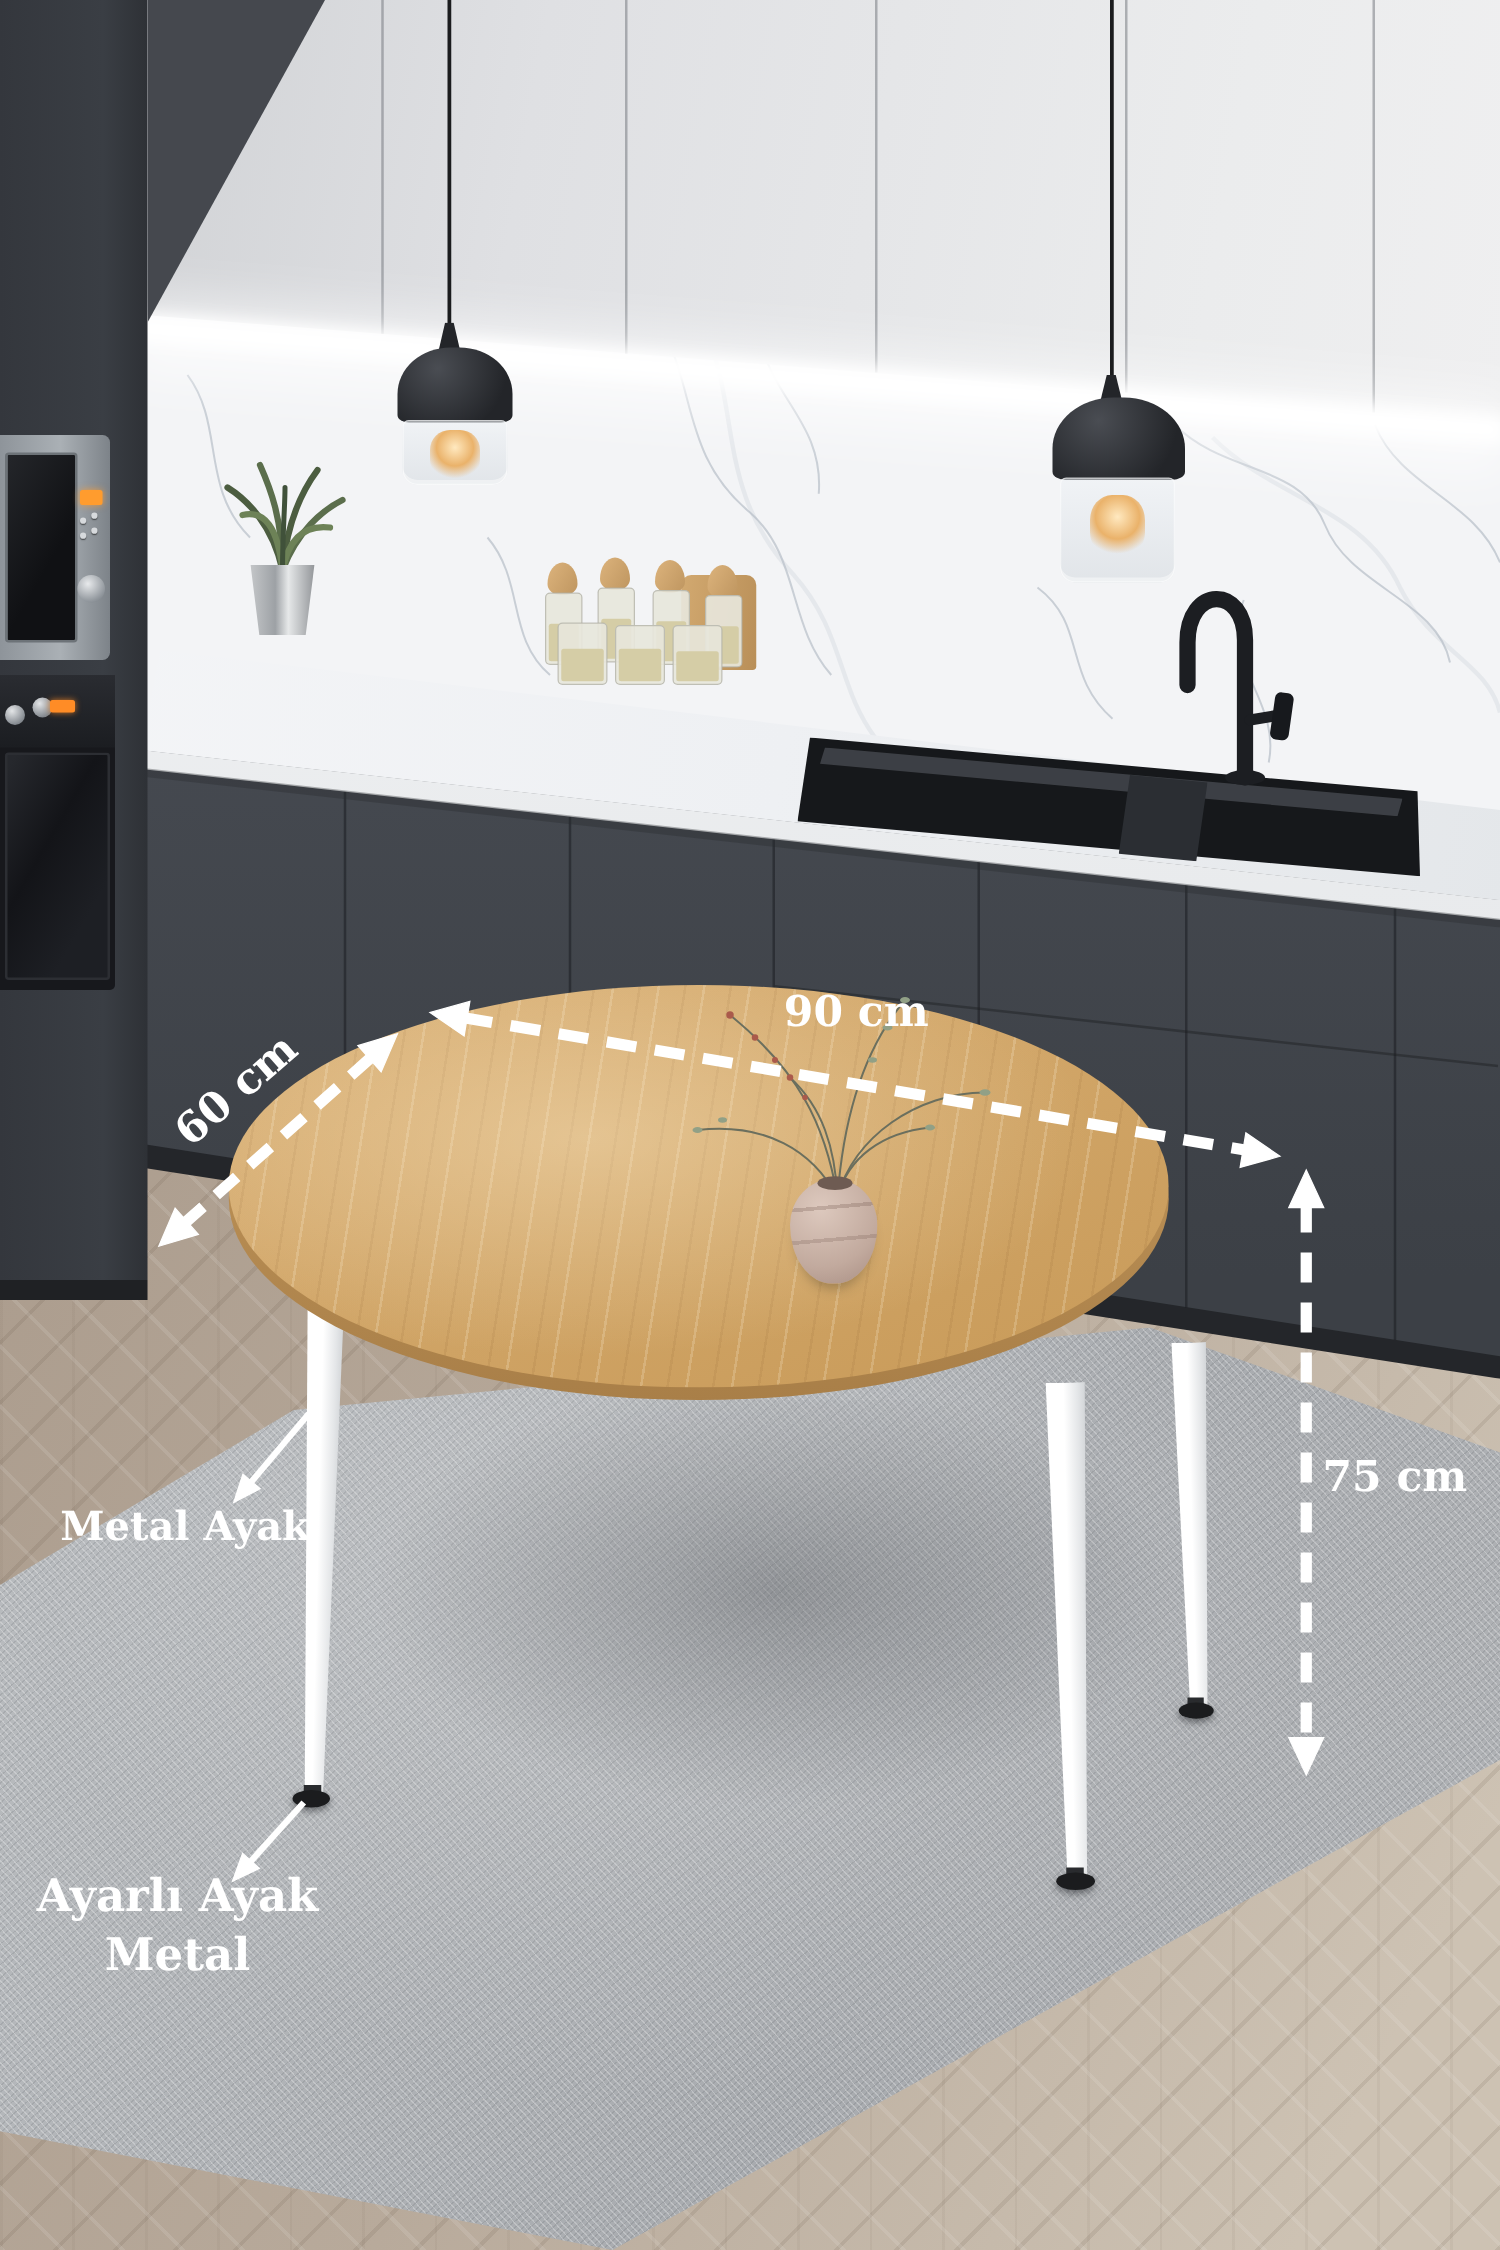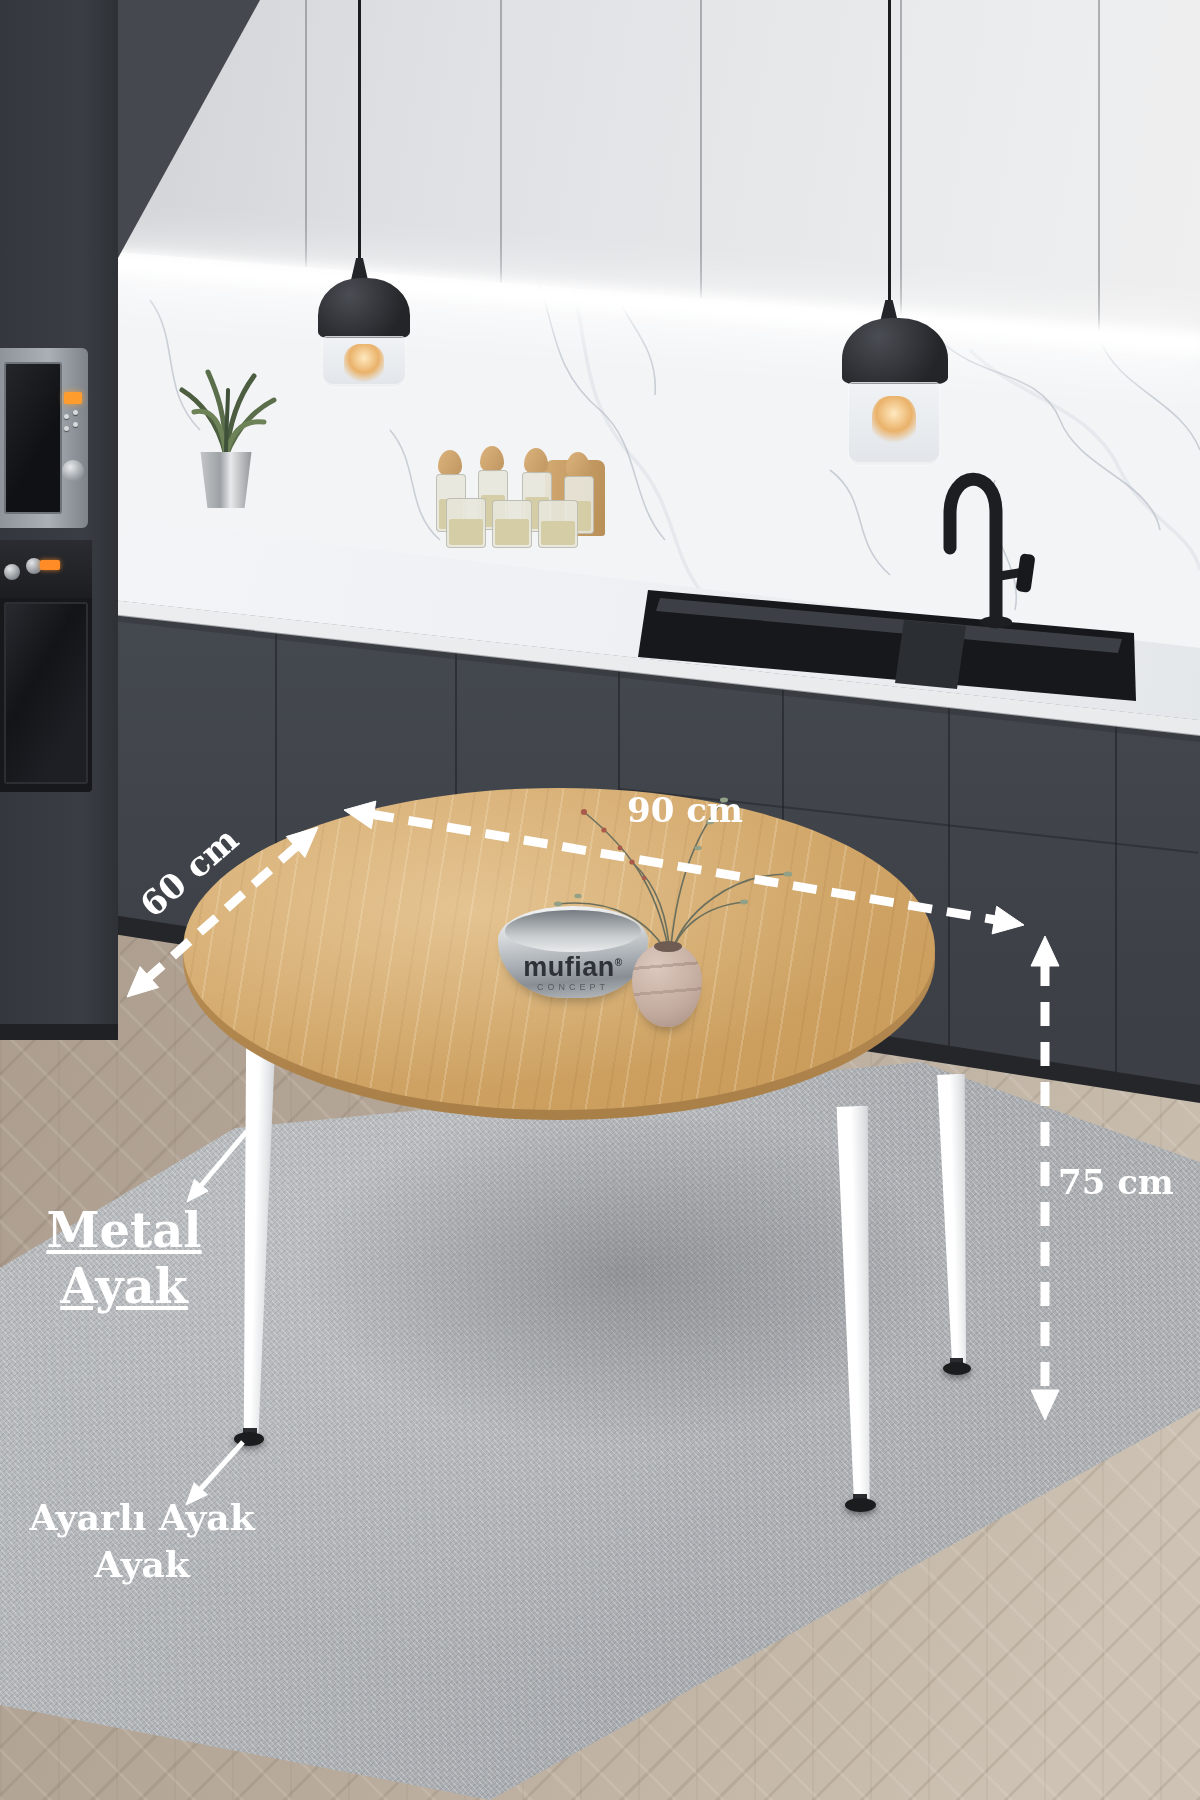--- a/index.html
+++ b/index.html
@@ -151,21 +151,21 @@
       radial-gradient(circle at 35% 28%,#ddc9be,#c2aa9e 62%,#a78d82);
     box-shadow:0 9px 9px -5px rgba(70,60,40,.35);}
   .vase-mouth{left:654px;top:941px;width:28px;height:11px;border-radius:50%;background:#6e5b52;z-index:8;}
 
   
   .anno-svg{left:0;top:0;z-index:30;}
   .anno-label{z-index:31;color:#ffffff;font-family:"DejaVu Serif",serif;font-weight:bold;text-align:center;}
   .lbl-width{left:595px;top:790px;width:180px;font-size:34px;}
   .lbl-depth{left:104px;top:852px;width:170px;font-size:34px;transform:rotate(-41deg);}
   .lbl-height{left:1058px;top:1162px;width:170px;font-size:34px;text-align:left;}
-  .lbl-metal{left:12px;top:1202px;width:224px;font-size:48px;text-decoration:underline;}
+  .lbl-metal{left:36px;top:1202px;width:224px;font-size:32px;}
   .lbl-bingo{left:22px;top:1494px;width:240px;font-size:36px;line-height:1.3;}
 </style>
 </head>
 <body>
 
 <div class="stage">
 
   <div class="abs floor"></div>
   <div class="abs rug"></div>
 
@@ -332,25 +332,20 @@
         <ellipse cx="190" cy="44" rx="4" ry="2.4"></ellipse>
       <ellipse cx="268" cy="96" rx="4.4" ry="2.6"></ellipse>
         <ellipse cx="246" cy="104" rx="4" ry="2.4"></ellipse>
       <ellipse cx="224" cy="124" rx="4" ry="2.4"></ellipse>
         <ellipse cx="38" cy="126" rx="4" ry="2.4"></ellipse>
       <ellipse cx="58" cy="118" rx="3.6" ry="2.2"></ellipse>
         <ellipse cx="178" cy="70" rx="3.6" ry="2.2"></ellipse>
     </g>
   </svg>
 
-  <div class="abs bowl">
-    <div class="bowl-inner"></div>
-    <div class="bowl-logo"><span>mufian</span><sup>®</sup></div>
-    <div class="bowl-sub">CONCEPT</div>
-  </div>
   <div class="abs vase"></div>
   <div class="abs vase-mouth"></div>
 
   <svg class="abs anno-svg" width="1200" height="1800" viewBox="0 0 1200 1800">
     <g stroke="#ffffff" fill="#ffffff">
 
       <line x1="370" y1="814" x2="996" y2="920" stroke-width="9" stroke-dasharray="24 15" fill="none"></line>
       <polygon points="344,810 371.3,828.7 375.9,801.1"></polygon>
       <polygon points="1024,925 992.1,933.9 996.7,906.3"></polygon>
 
@@ -369,16 +364,16 @@
       <polygon points="186,1505 194.1,1482.7 207.5,1494.7"></polygon>
     </g>
   </svg>
 
   <div class="abs anno-label lbl-width">90 cm</div>
   <div class="abs anno-label lbl-depth">60 cm</div>
   <div class="abs anno-label lbl-height">75 cm</div>
   <div class="abs anno-label lbl-metal">Metal Ayak</div>
   <div class="abs anno-label lbl-bingo">
     <div>Ayarlı Ayak</div>
-    <div>Ayak</div>
+    <div>Metal</div>
   </div>
 
 </div>
 
 </body></html>

